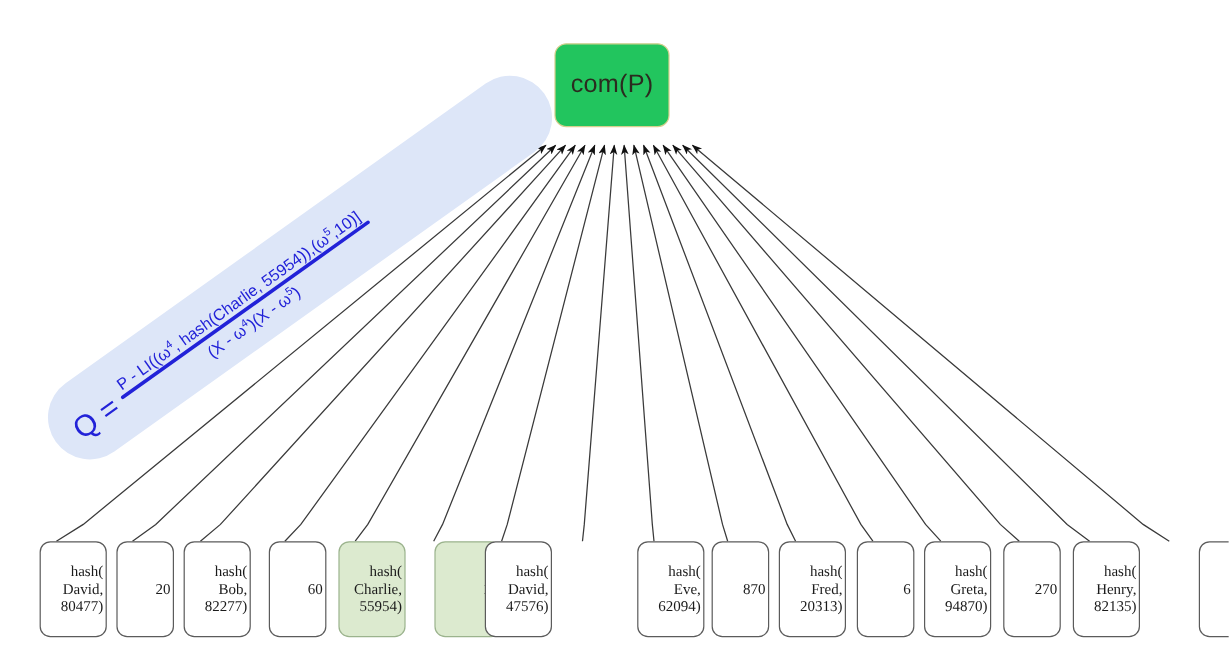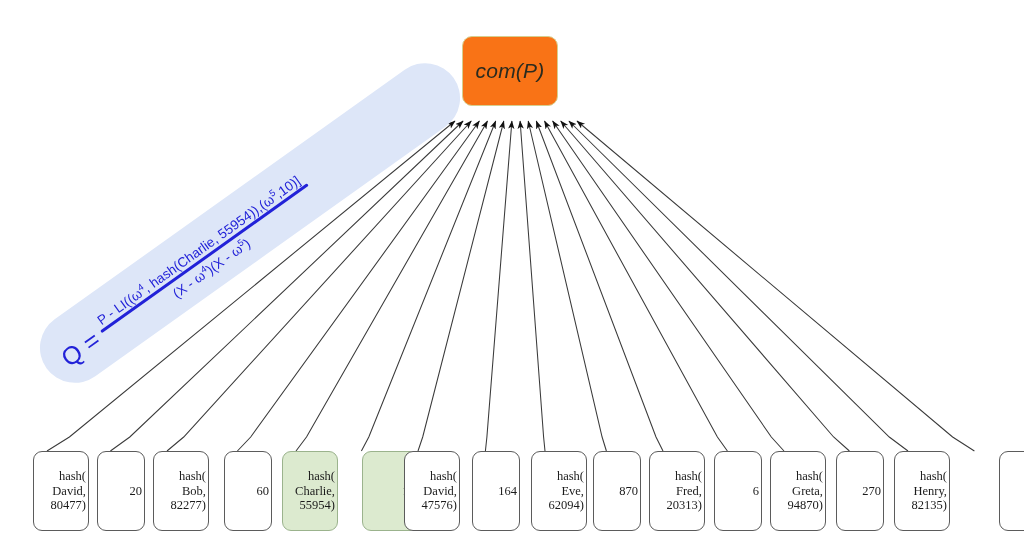--- a/index.html
+++ b/index.html
@@ -17,27 +17,26 @@
   }
   
   #com-node {
     position: absolute;
     left: 462px;
     top: 36px;
     width: 96px;
     height: 70px;
     border: 1.4px solid #d6cf8e;
     border-radius: 10px;
-    background: #f97316;
+    background: #22c55e;
     display: flex;
     align-items: center;
     justify-content: center;
     box-sizing: border-box;
     z-index: 6;
-    font-style: italic;
   }
   #com-label {
     font-size: 21px;
     color: #2b2b1f;
     letter-spacing: .2px;
     white-space: nowrap;
   }
   
   #edges {
     position: absolute;
@@ -217,23 +216,20 @@
         <span class="ln">55954)</span>
       </div>
       <div class="leaf hl" style="left: 362px; width: 56px;">
         <span class="ln">10</span>
       </div>
       <div class="leaf" style="left: 404px; width: 56px;">
         <span class="ln">hash(</span>
         <span class="ln">David,</span>
         <span class="ln">47576)</span>
       </div>
-      <div class="leaf" style="left: 472px; width: 48px;">
-        <span class="ln">164</span>
-      </div>
       <div class="leaf" style="left: 531px; width: 56px;">
         <span class="ln">hash(</span>
         <span class="ln">Eve,</span>
         <span class="ln">62094)</span>
       </div>
       <div class="leaf" style="left: 593px; width: 48px;">
         <span class="ln">870</span>
       </div>
       <div class="leaf" style="left: 649px; width: 56px;">
         <span class="ln">hash(</span>

